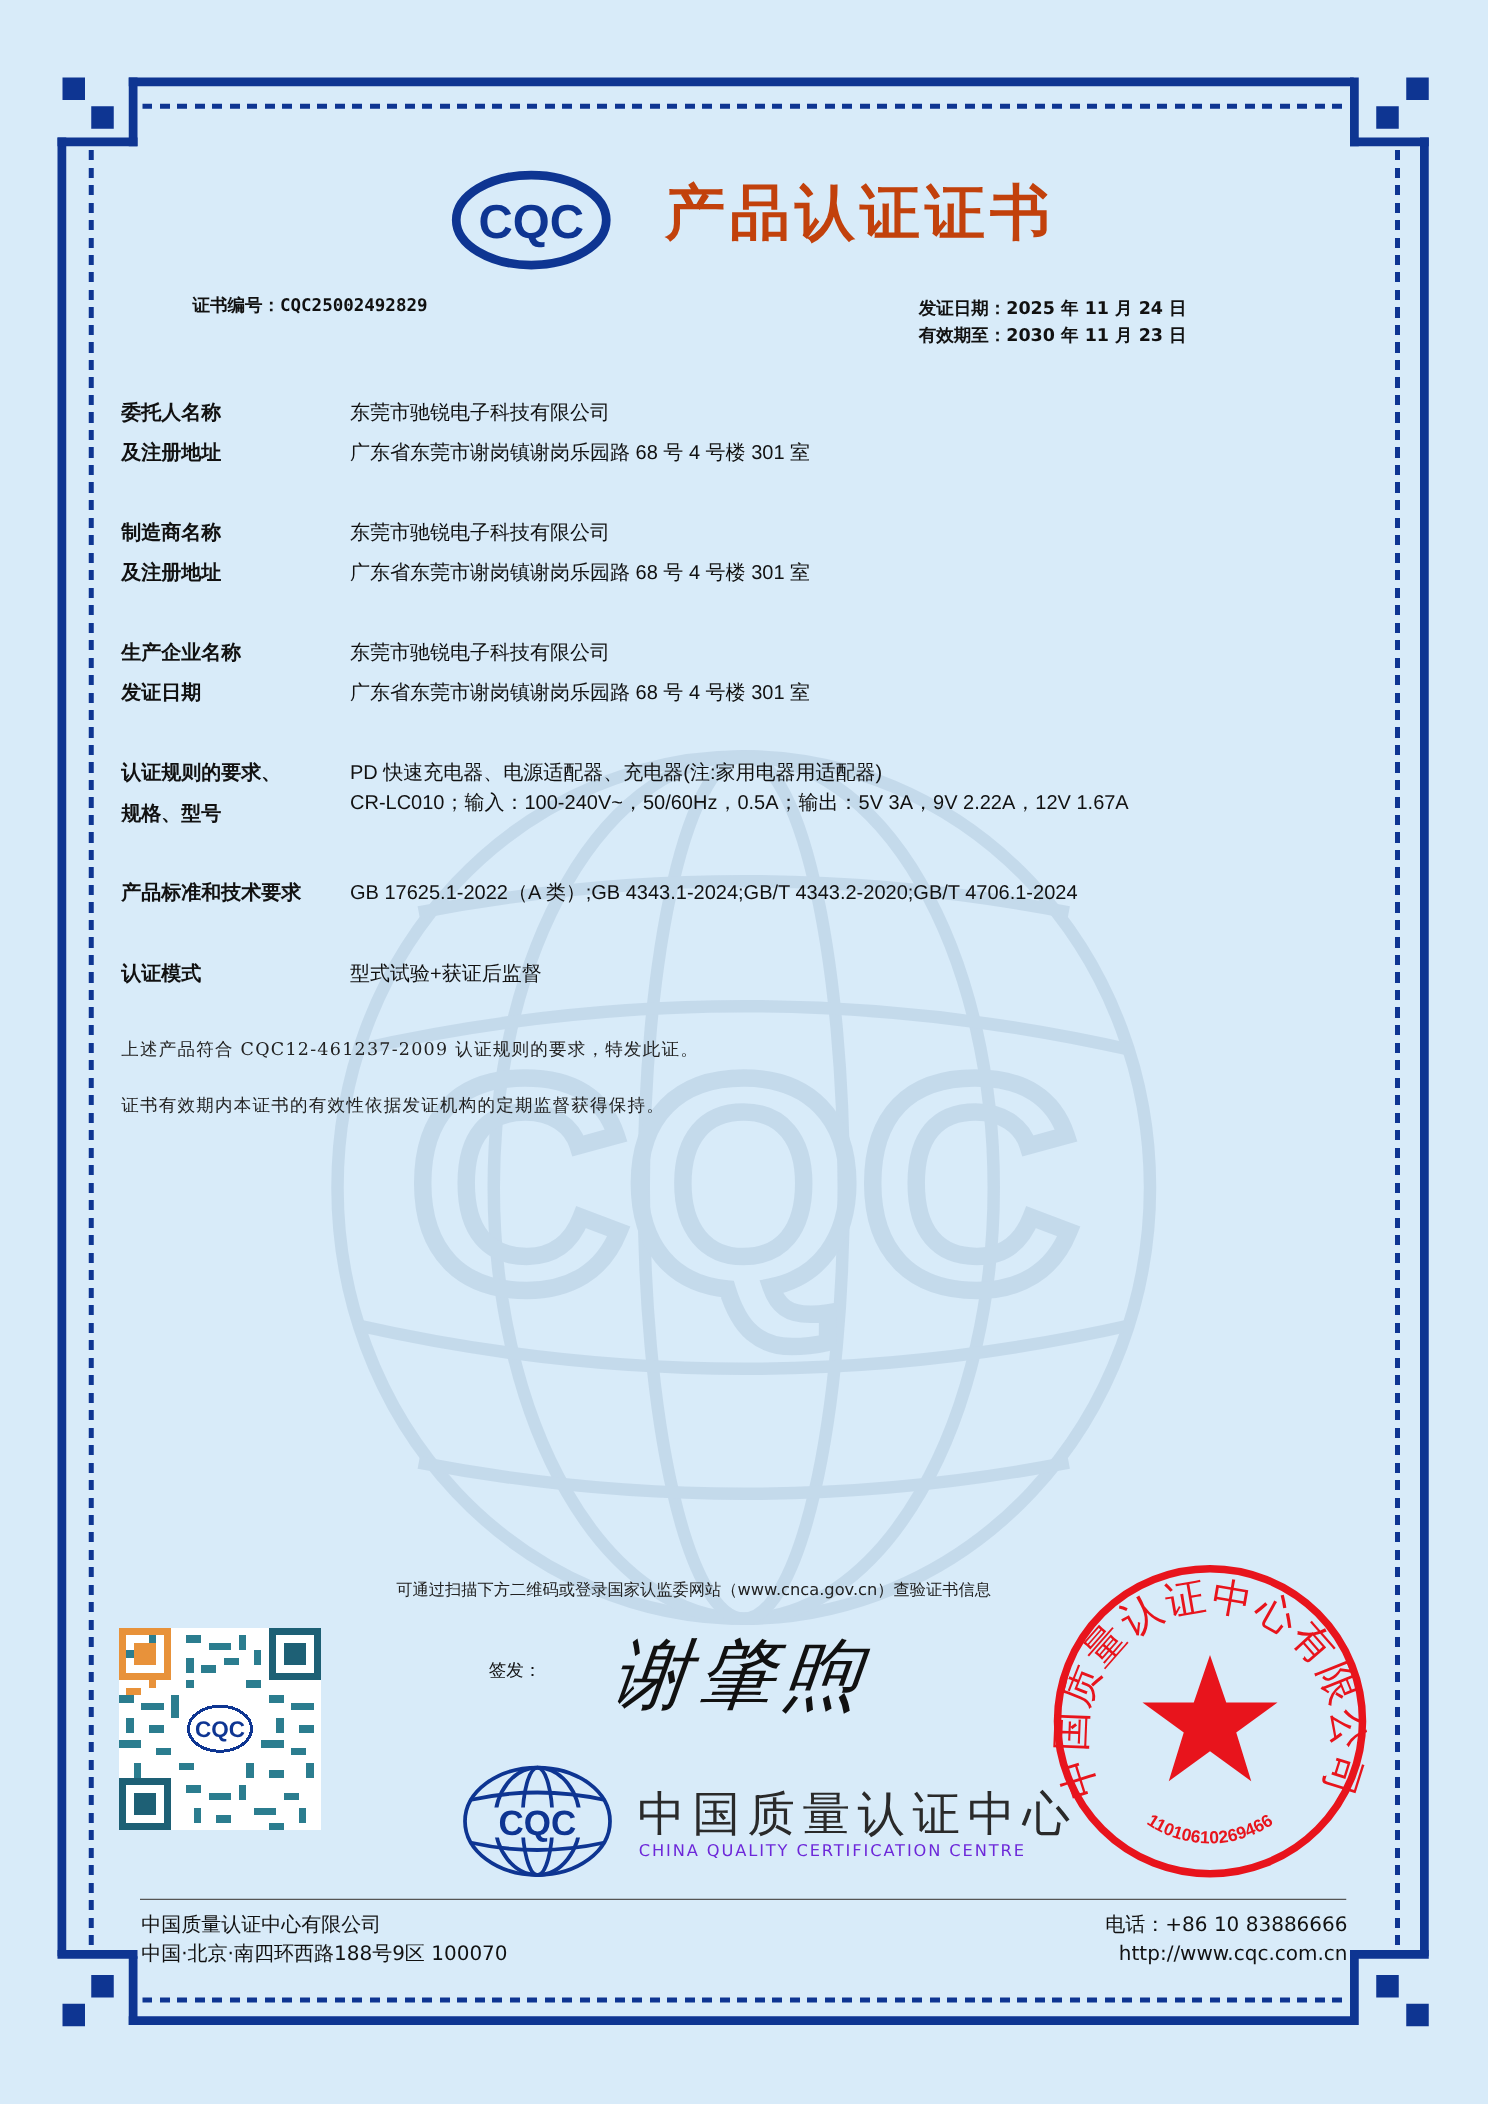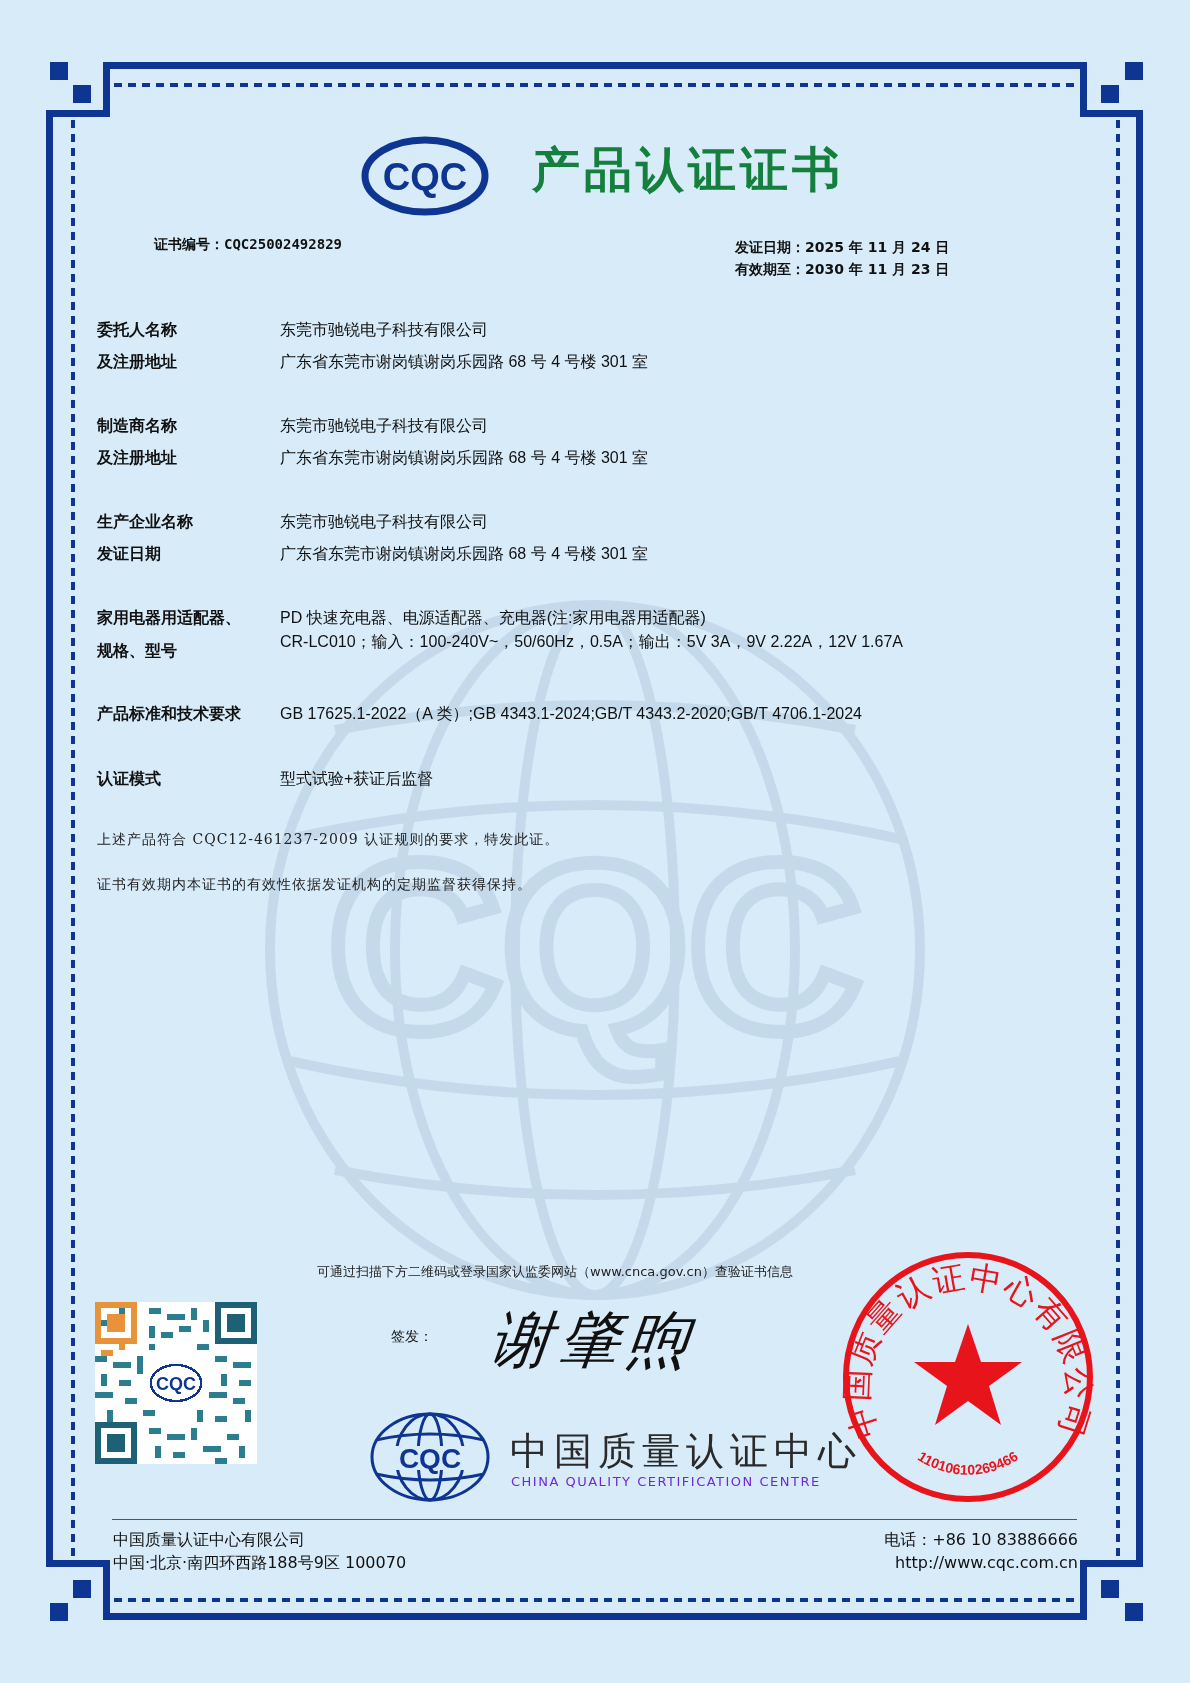--- a/index.html
+++ b/index.html
@@ -16,21 +16,21 @@
     .dot-h { position: absolute; height: 4px;
       background-image: repeating-linear-gradient(90deg, #0e3592 0 8px, transparent 8px 14px); }
     .dot-v { position: absolute; width: 4px;
       background-image: repeating-linear-gradient(180deg, #0e3592 0 8px, transparent 8px 14px); }
     .sq { position: absolute; width: 18px; height: 18px; background: #0e3592; }
 
     
     .watermark { position: absolute; left: 255px; top: 590px; width: 680px; height: 720px; opacity: 0.18; }
 
     
-    .title { position: absolute; left: 532px; top: 138px; font-size: 48px; font-weight: bold; letter-spacing: 4px; color: #15803d;
+    .title { position: absolute; left: 532px; top: 138px; font-size: 48px; font-weight: bold; letter-spacing: 4px; color: #c2410c;
       font-family: "DejaVu Sans", sans-serif; }
     .logo-top { position: absolute; left: 360px; top: 136px; }
 
     .certno { position: absolute; left: 154px; top: 236px; font-size: 14px; font-family: "DejaVu Sans Mono", monospace; font-weight: bold; }
     .dates { position: absolute; left: 735px; top: 236px; font-size: 14px; font-weight: bold; line-height: 22px; }
     .dates .lbl { font-family: "DejaVu Serif", serif; }
 
     
     .field-label { position: absolute; left: 97px; font-size: 16px; font-weight: bold; color: #111; text-align: center; }
     .field-value { position: absolute; left: 280px; font-size: 16px; color: #111; font-family: "Liberation Sans", sans-serif; }
@@ -132,21 +132,21 @@
 </div>
 
 <div>
   <div class="field-label" style="top:512px;">生产企业名称</div>
   <div class="field-label" style="top:544px;">发证日期</div>
   <div class="field-value" style="top:512px;">东莞市驰锐电子科技有限公司</div>
   <div class="field-value" style="top:544px;">广东省东莞市谢岗镇谢岗乐园路 68 号 4 号楼 301 室</div>
 </div>
 
 <div>
-  <div class="field-label" style="top:608px;">家用电器用适配器、</div>
+  <div class="field-label" style="top:608px;">认证规则的要求、</div>
   <div class="field-label" style="top:641px;">规格、型号</div>
   <div class="field-value" style="top:608px;">PD  快速充电器、电源适配器、充电器(注:家用电器用适配器)</div>
   <div class="field-value" style="top:632px;">CR-LC010；输入：100-240V~，50/60Hz，0.5A；输出：5V 3A，9V 2.22A，12V 1.67A</div>
 </div>
 
 <div>
   <div class="field-label" style="top:704px;">产品标准和技术要求</div>
   <div class="field-value" style="top:704px;">GB 17625.1-2022（A 类）;GB 4343.1-2024;GB/T 4343.2-2020;GB/T 4706.1-2024</div>
 </div>
 

